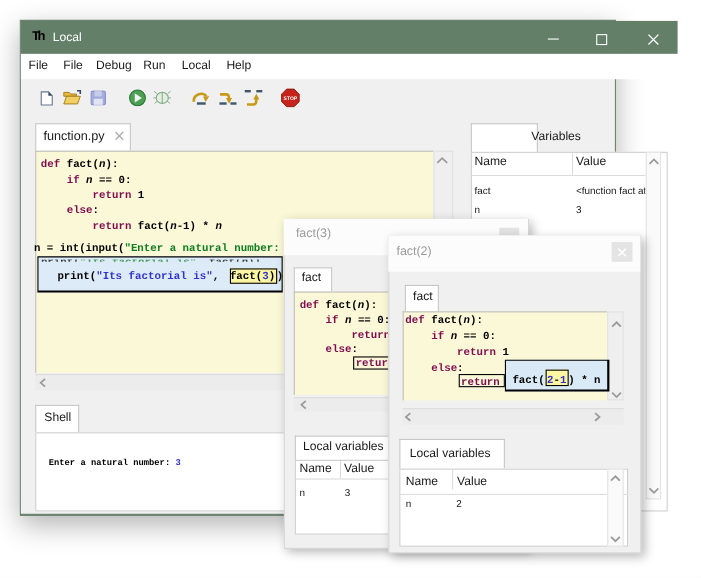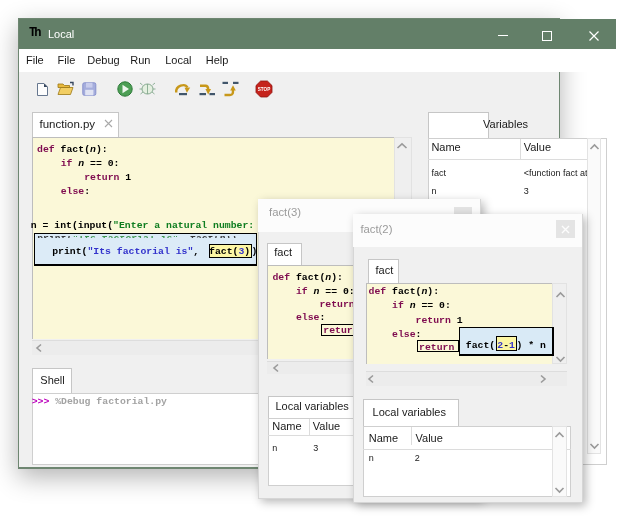--- a/index.html
+++ b/index.html
@@ -99,20 +99,21 @@
 
   <div class="abs" style="left:13px;top:320.7px;width:380px;height:15px;background:#ececec;border-top:1px solid #dddddd;"></div>
   <svg class="abs" style="left:16px;top:324px;" width="8" height="10">
       <path class="chev" d="M6 1.5 L2 5 L6 8.5"></path>
     </svg>
 
   <div class="abs mono" style="left:18.1px;top:124.7px;"><span class="kw">def</span> fact(<span class="it">n</span>):</div>
   <div class="abs mono" style="left:18.1px;top:138.7px;">    <span class="kw">if</span> <span class="it">n</span> == 0:</div>
   <div class="abs mono" style="left:18.1px;top:153.1px;">        <span class="kw">return</span> 1</div>
   <div class="abs mono" style="left:18.1px;top:167.2px;">    <span class="kw">else</span>:</div>
+  <div class="abs mono" style="left:18.1px;top:181.2px;">        <span class="kw">return</span> fact(<span class="it">n</span>-1) * <span class="it">n</span></div>
   <div class="abs mono" style="left:11.8px;top:200.6px;">n = int(input(<span class="str">"Enter a natural number: "</span>))</div>
 
   <div class="abs" style="left:15px;top:213.5px;width:222.5px;height:33px;background:#dcebf7;border:1px solid #000;border-bottom-width:2px;"></div>
   <div class="abs" style="left:16px;top:216.5px;width:219px;height:2.4px;overflow:hidden;">
     <div class="mono" style="margin-left:2.2px;margin-top:-2.4px;opacity:0.75;">print(<span class="str">"Its factorial is"</span>, fact(<span class="it">n</span>))</div>
   </div>
   <div class="abs mono" style="left:33.2px;top:227px;">print(<span class="val">"Its factorial is"</span>,</div>
   <div class="abs" style="left:189.5px;top:225.2px;width:43.5px;height:13.5px;background:#fcf6a4;border:1px solid #000;"></div>
   <div class="abs mono" style="left:190px;top:227px;">fact(<span class="val">3</span>)</div>
   <div class="abs mono" style="left:232.6px;top:227px;">)</div>
@@ -133,21 +134,21 @@
   <svg class="abs" style="left:570px;top:124px;" width="11" height="8">
       <path class="chev" d="M1.5 6 L5.5 2 L9.5 6"></path>
     </svg>
   <svg class="abs" style="left:570px;top:423px;" width="11" height="8">
       <path class="chev" d="M1.5 2 L5.5 6 L9.5 2"></path>
     </svg>
 
   <div class="abs tab" style="left:13.4px;top:349.3px;width:40px;height:25px;"></div>
   <div class="abs ui11" style="left:21.3px;top:355px;">Shell</div>
   <div class="abs" style="left:13.4px;top:373.5px;width:380px;height:72.3px;background:#fff;border:1px solid #cfcfcf;"></div>
-  <div class="abs mono" id="shell1" style="left:12.7px;top:377.1px;"><span style="color:#bb00bb">&gt;&gt;&gt; </span><span style="color:#a3a3a3">%Debug factorial.py</span></div>
+  <div class="abs mono" id="shell2" style="left:25.3px;top:397.4px;font-size:8px;">Enter a natural number: <span class="val">3</span></div>
 </div>
 
 <div class="abs" id="f3" style="left:257.5px;top:199px;width:223.5px;height:300px;background:#f0f0f0;box-shadow:inset 0 0 0 1px #d6d6d6, 3px 3px 9px rgba(0,0,0,0.28);">
   <div class="abs" style="left:0;top:0;width:222px;height:33px;background:#fcfcfc;"></div>
   <div class="abs ui10g" style="left:11.5px;top:7px;">fact(3)</div>
   <div class="abs" style="left:196.5px;top:7.5px;width:18px;height:12px;background:#e3e3e3;"></div>
   <div class="abs tab" style="left:9.9px;top:44.3px;width:34.6px;height:22.1px;"></div>
   <div class="abs ui11" style="left:16.8px;top:47.1px;">fact</div>
   <div class="abs" style="left:9.9px;top:66.4px;width:200px;height:94px;background:#fbf8d8;border-top:1px solid #bdbdbd;border-left:1px solid #bdbdbd;"></div>
   <div class="abs mono" style="left:14.9px;top:73.2px;"><span class="kw">def</span> fact(<span class="it">n</span>):</div>

